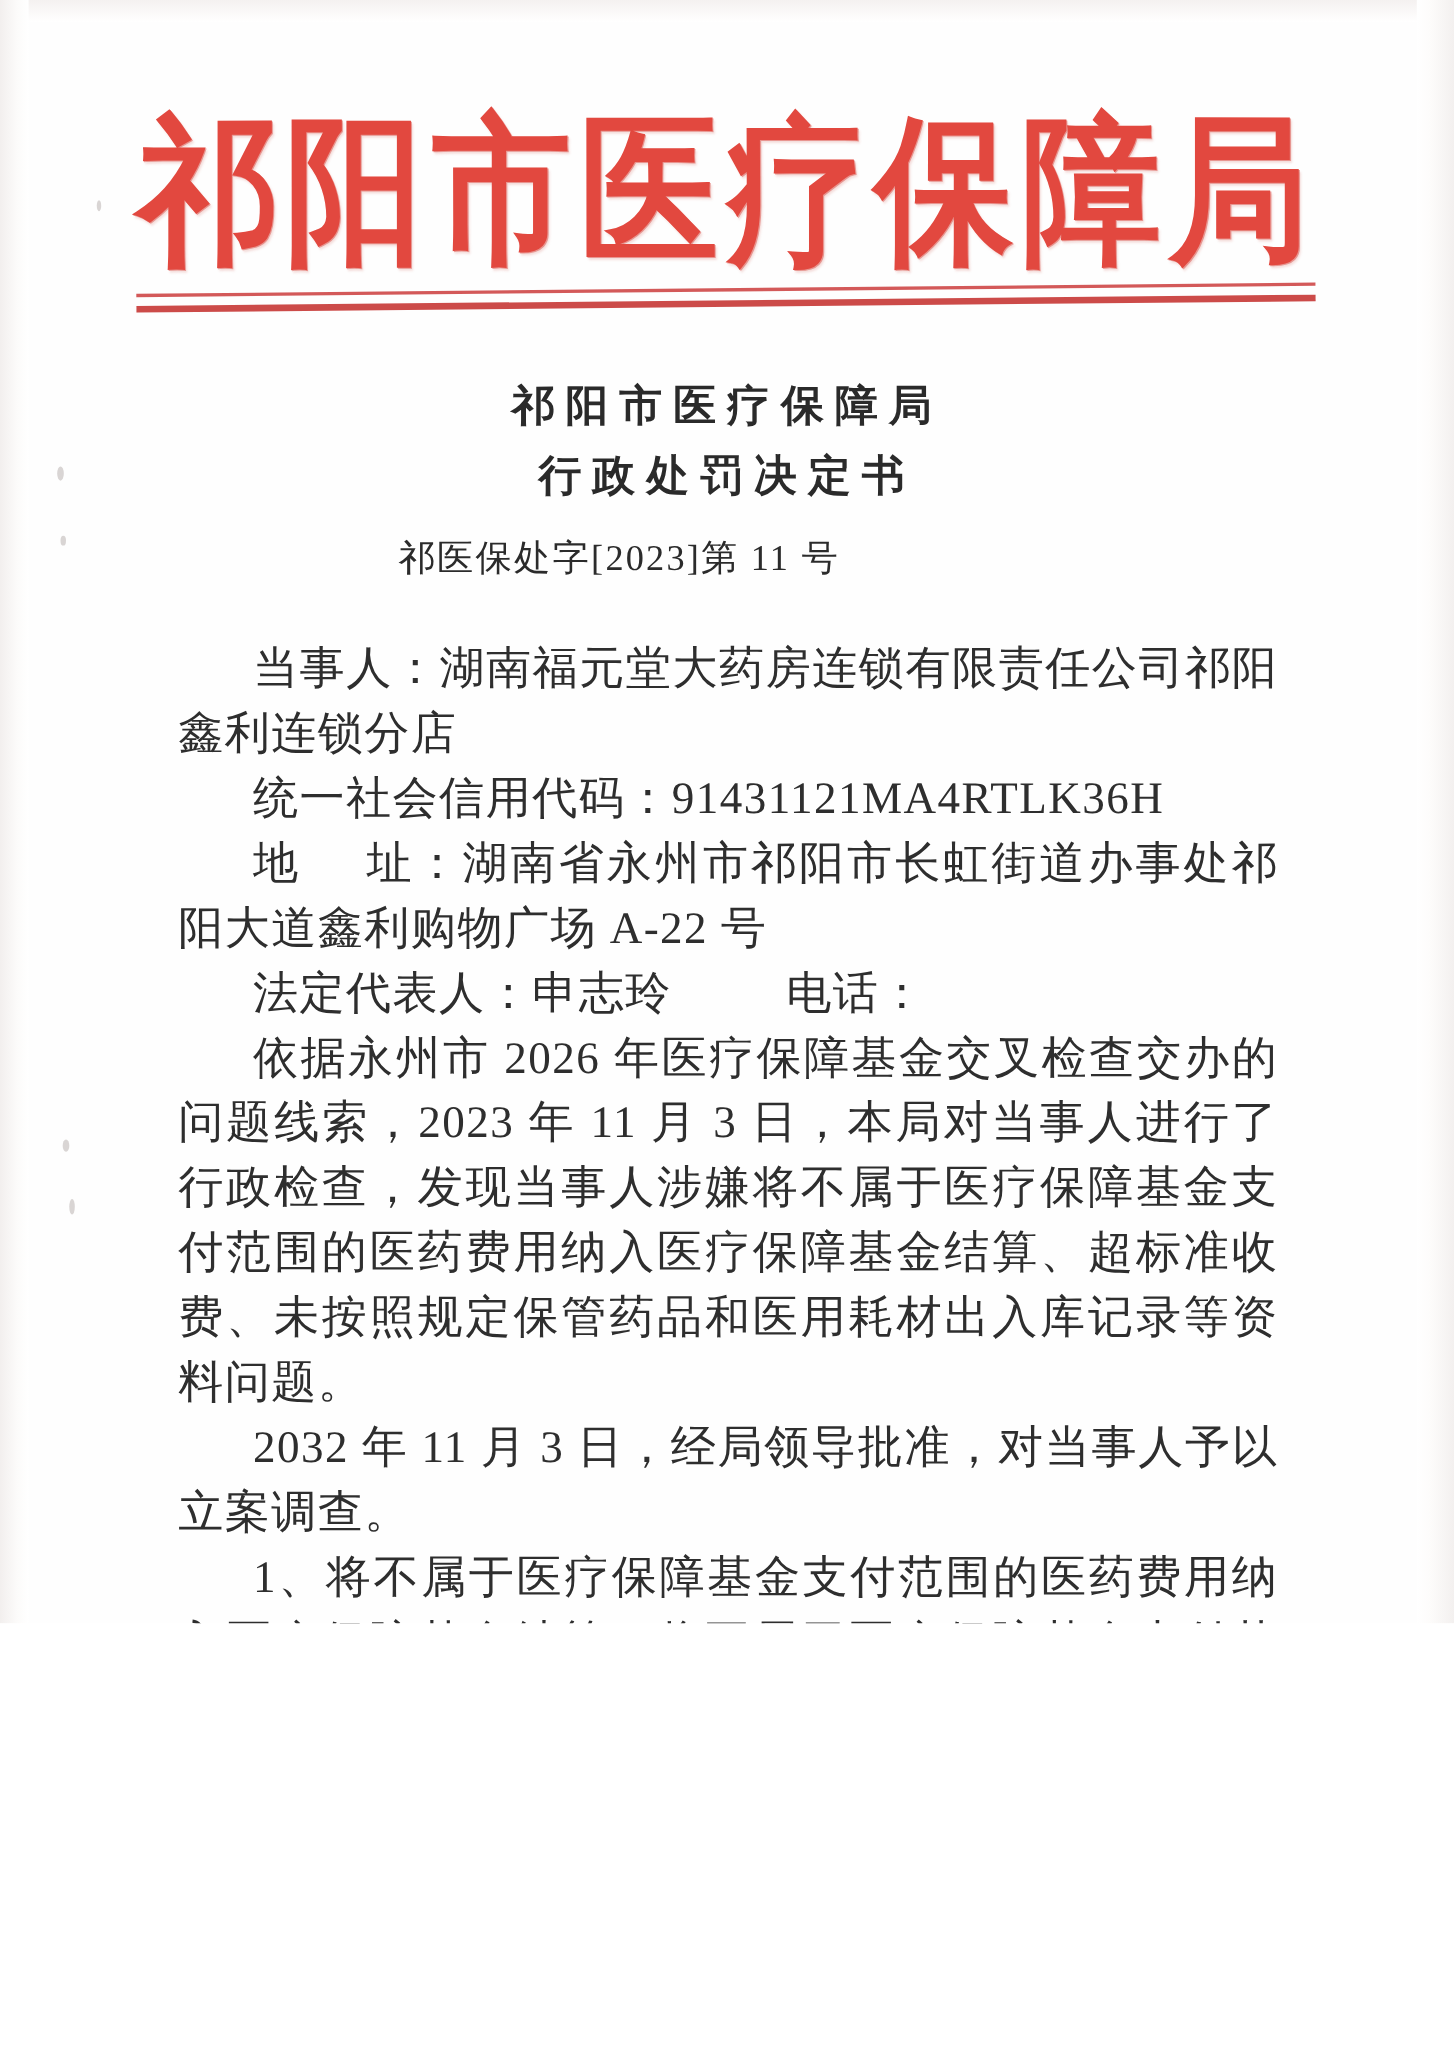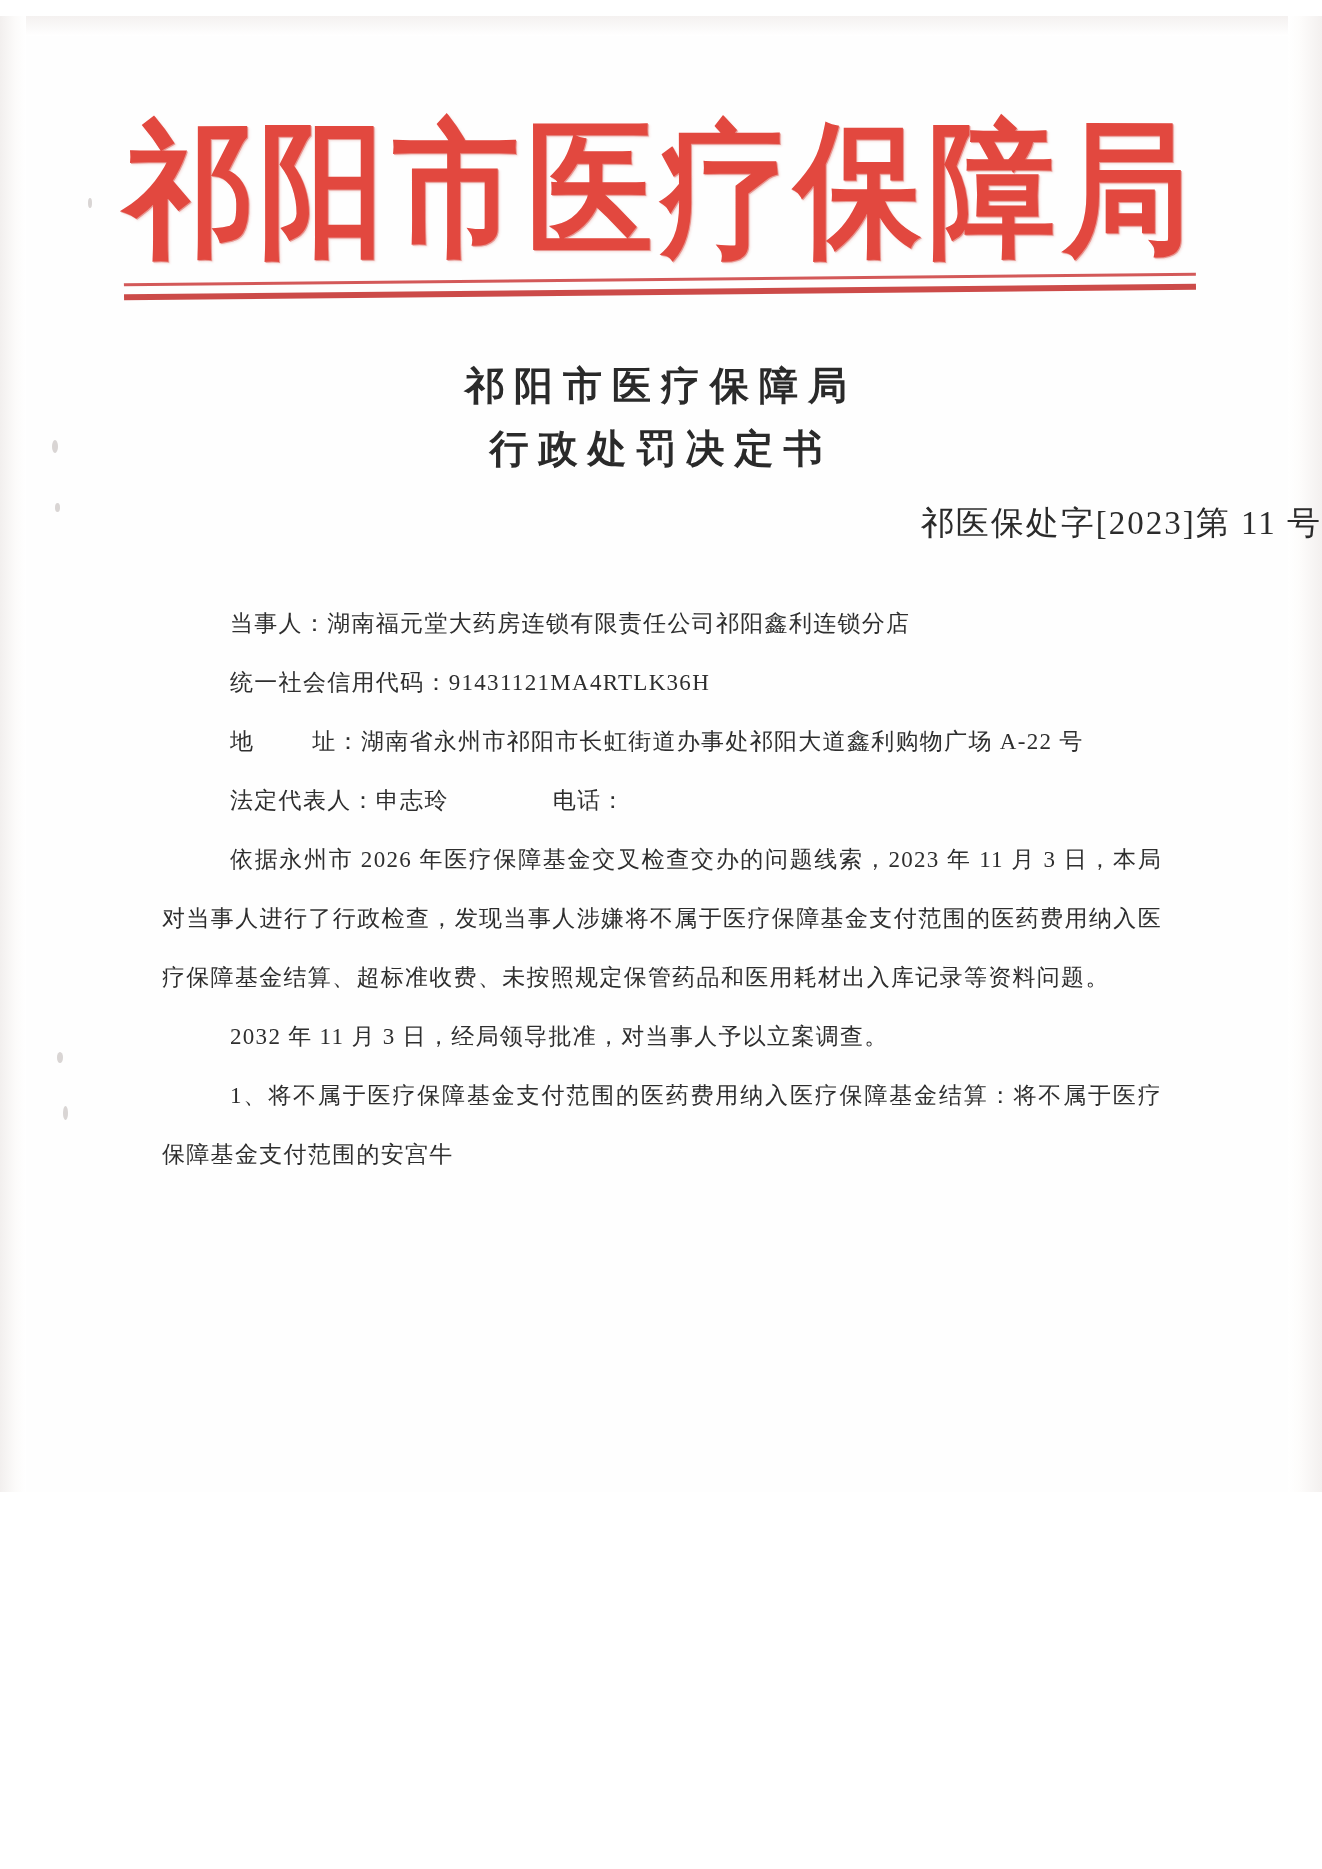--- a/index.html
+++ b/index.html
@@ -10,21 +10,21 @@
   }
   body {
     font-family: "Liberation Serif", "DejaVu Serif", serif;
     color: #1a1a1a;
   }
 
   .page {
     position: relative;
     width: 1322px;
     height: 1476px;
-    margin: 16px auto;
+    margin: 0 auto;
     background: #fefefe;
     overflow: hidden;
   }
 
   
   .scan-edge-left {
     position: absolute;
     left: 0; top: 0;
     width: 26px; height: 100%;
     background: linear-gradient(to right, #f2efee 0%, #fcfbfa 60%, #ffffff 100%);
@@ -121,39 +121,40 @@
     color: #2a2a2a;
     white-space: nowrap;
   }
 
   
   .doc-number {
     position: absolute;
     left: 0;
     top: 485px;
     width: 100%;
+    padding-right: 196px;
     box-sizing: border-box;
-    text-align: right;
+    text-align: center;
     font-family: "Liberation Serif", "DejaVu Serif", serif;
     font-size: 33px;
     letter-spacing: 2px;
     color: #2b2b2b;
     white-space: nowrap;
   }
 
   
   .body-text {
     position: absolute;
     left: 162px;
     top: 578px;
     width: 1000px;
   }
   .para {
     font-family: "Liberation Serif", "DejaVu Serif", serif;
-    font-size: 23px;
+    font-size: 41px;
     line-height: 59px;
     letter-spacing: 1.3px;
     color: #2e2e2e;
     text-align: justify;
     text-justify: inter-character;
     margin: 0;
   }
   .para.indent {
     text-indent: 68px;
   }

